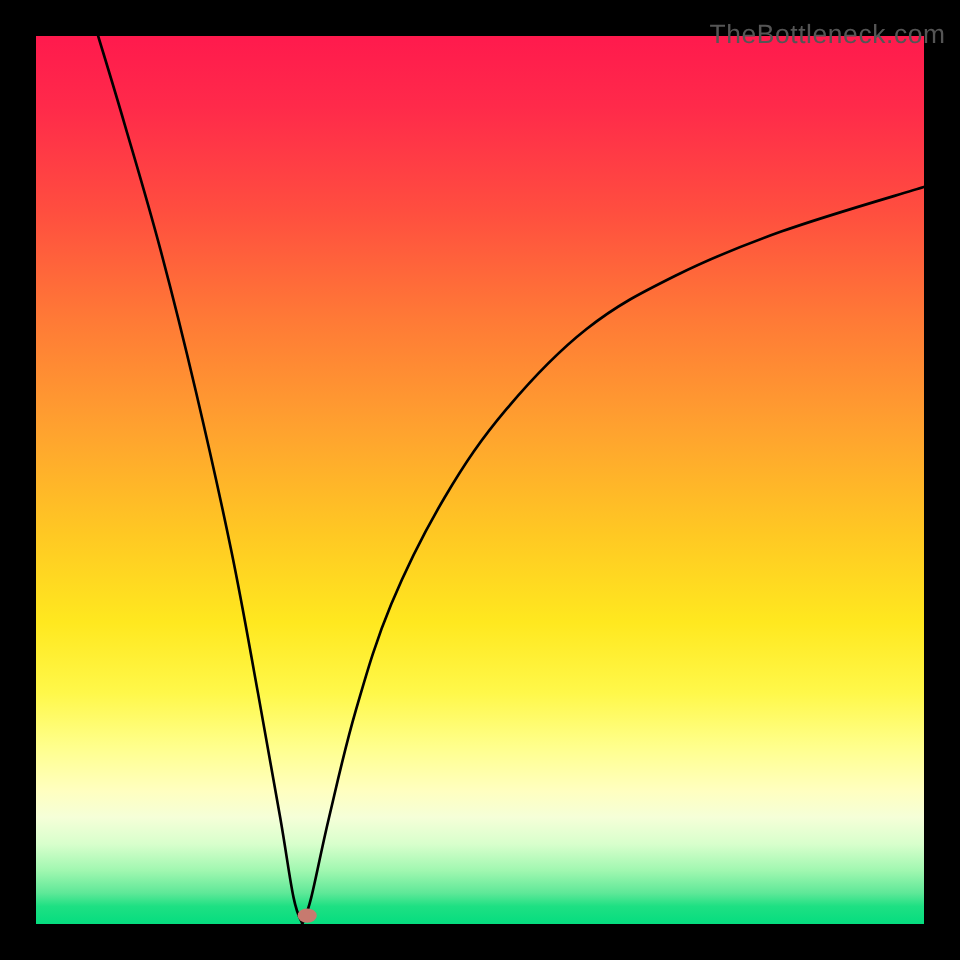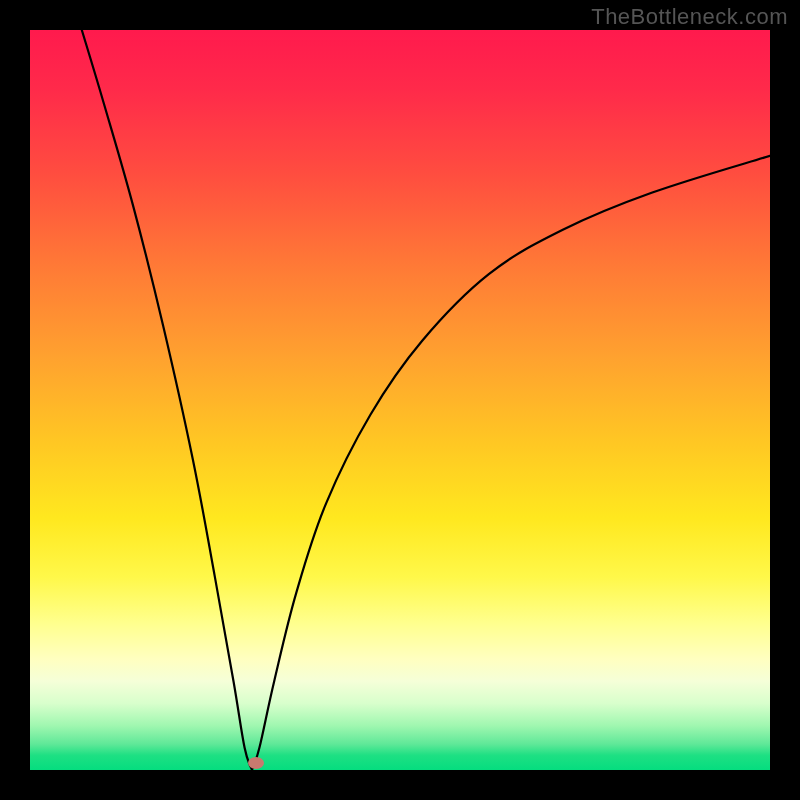--- a/index.html
+++ b/index.html
@@ -6,21 +6,21 @@
   body {
     width: 800px;
     height: 800px;
     background: #000;
     position: relative;
     font-family: Arial, sans-serif;
     overflow: hidden;
   }
   .watermark {
     position: absolute;
-    top: 4px;
+    top: 16px;
     right: 12px;
     color: #555;
     font-size: 22px;
     font-weight: normal;
     letter-spacing: 0.5px;
     z-index: 10;
   }
   .plot-area {
     position: absolute;
     left: 30px;

